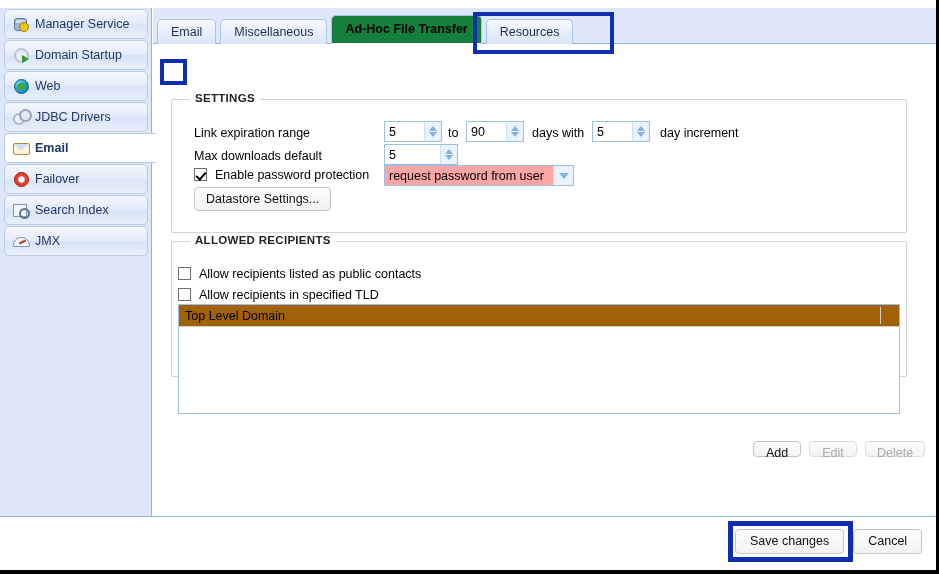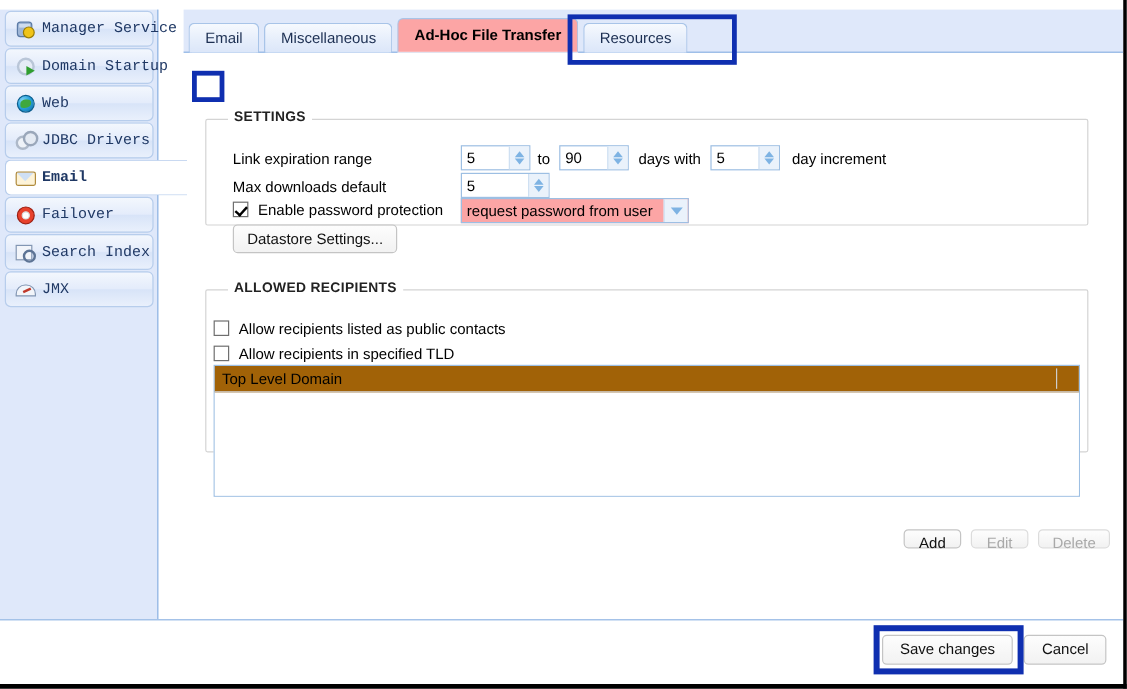--- a/index.html
+++ b/index.html
@@ -29,26 +29,25 @@
     left: 0; top: 0;
     width: 936px; height: 8px;
     background: #ffffff;
   }
 
   
   .sidebar {
     position: absolute;
     left: 0;
     top: 8px;
-    width: 132px;
+    width: 152px;
     height: 508px;
     background: #dfe8fa;
     border-right: 1px solid #8eb4e3;
     box-sizing: border-box;
-    font-family: Liberation Mono, monospace;
   }
   .side-item {
     position: relative;
     height: 30px;
     margin: 1px 3px 1px 4px;
     border: 1px solid #b7cdec;
     border-radius: 5px;
     background: linear-gradient(to bottom, #f3f7fd 0%, #e4ecfb 48%, #d8e4f8 52%, #e9f0fc 100%);
     display: flex;
     align-items: center;
@@ -204,21 +203,21 @@
     border: 1px solid #a8c4e8;
     border-bottom: none;
     border-radius: 5px 5px 0 0;
     color: #1c2f52;
     font-size: 12.5px;
     white-space: nowrap;
     cursor: default;
     box-sizing: border-box;
   }
   .tab.active {
-    background: #fca5a5;
+    background: #15803d;
     font-weight: bold;
     color: #000;
     border: 1px solid #a8c4e8;
     border-bottom: 1px solid #ffffff;
     height: 29px;
     line-height: 27px;
     position: relative;
     z-index: 3;
   }
   .tab-highlight {
@@ -296,21 +295,21 @@
     top: -8px;
     left: 18px;
     background: #ffffff;
     padding: 0 5px;
     font-size: 11.5px;
     font-weight: bold;
     letter-spacing: 0.3px;
     color: #222;
   }
   #fs-settings {
-    left: 18px; top: 54px; width: 736px; height: 89px;
+    left: 18px; top: 54px; width: 736px; height: 134px;
   }
   #fs-recipients {
     left: 18px; top: 196px; width: 736px; height: 136px;
   }
 
   .row-label {
     position: absolute;
     font-size: 12.5px;
     color: #000;
     white-space: nowrap;

